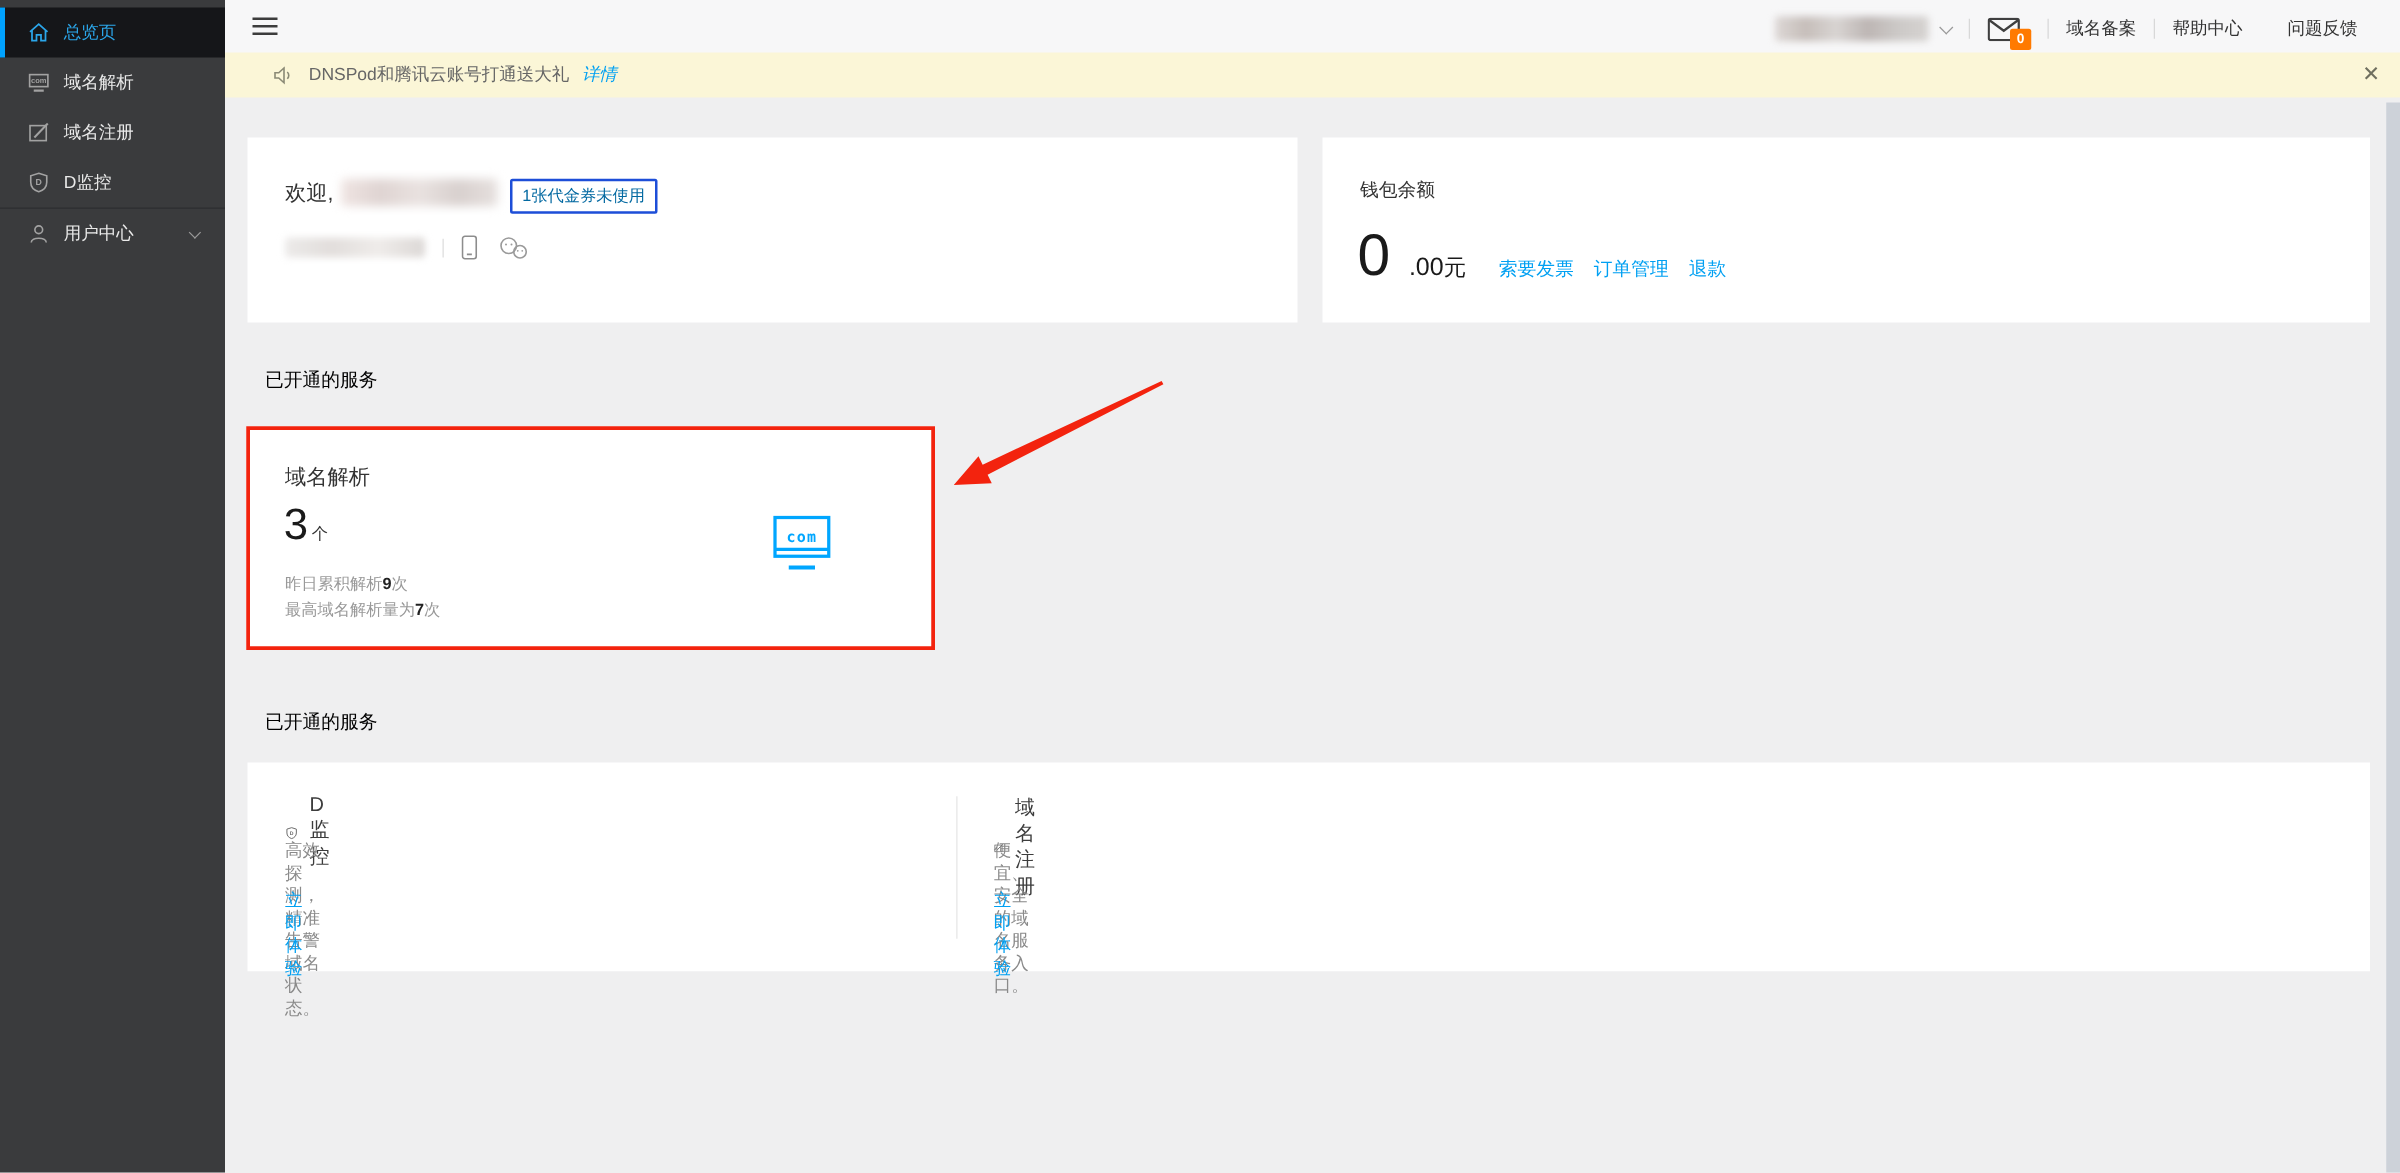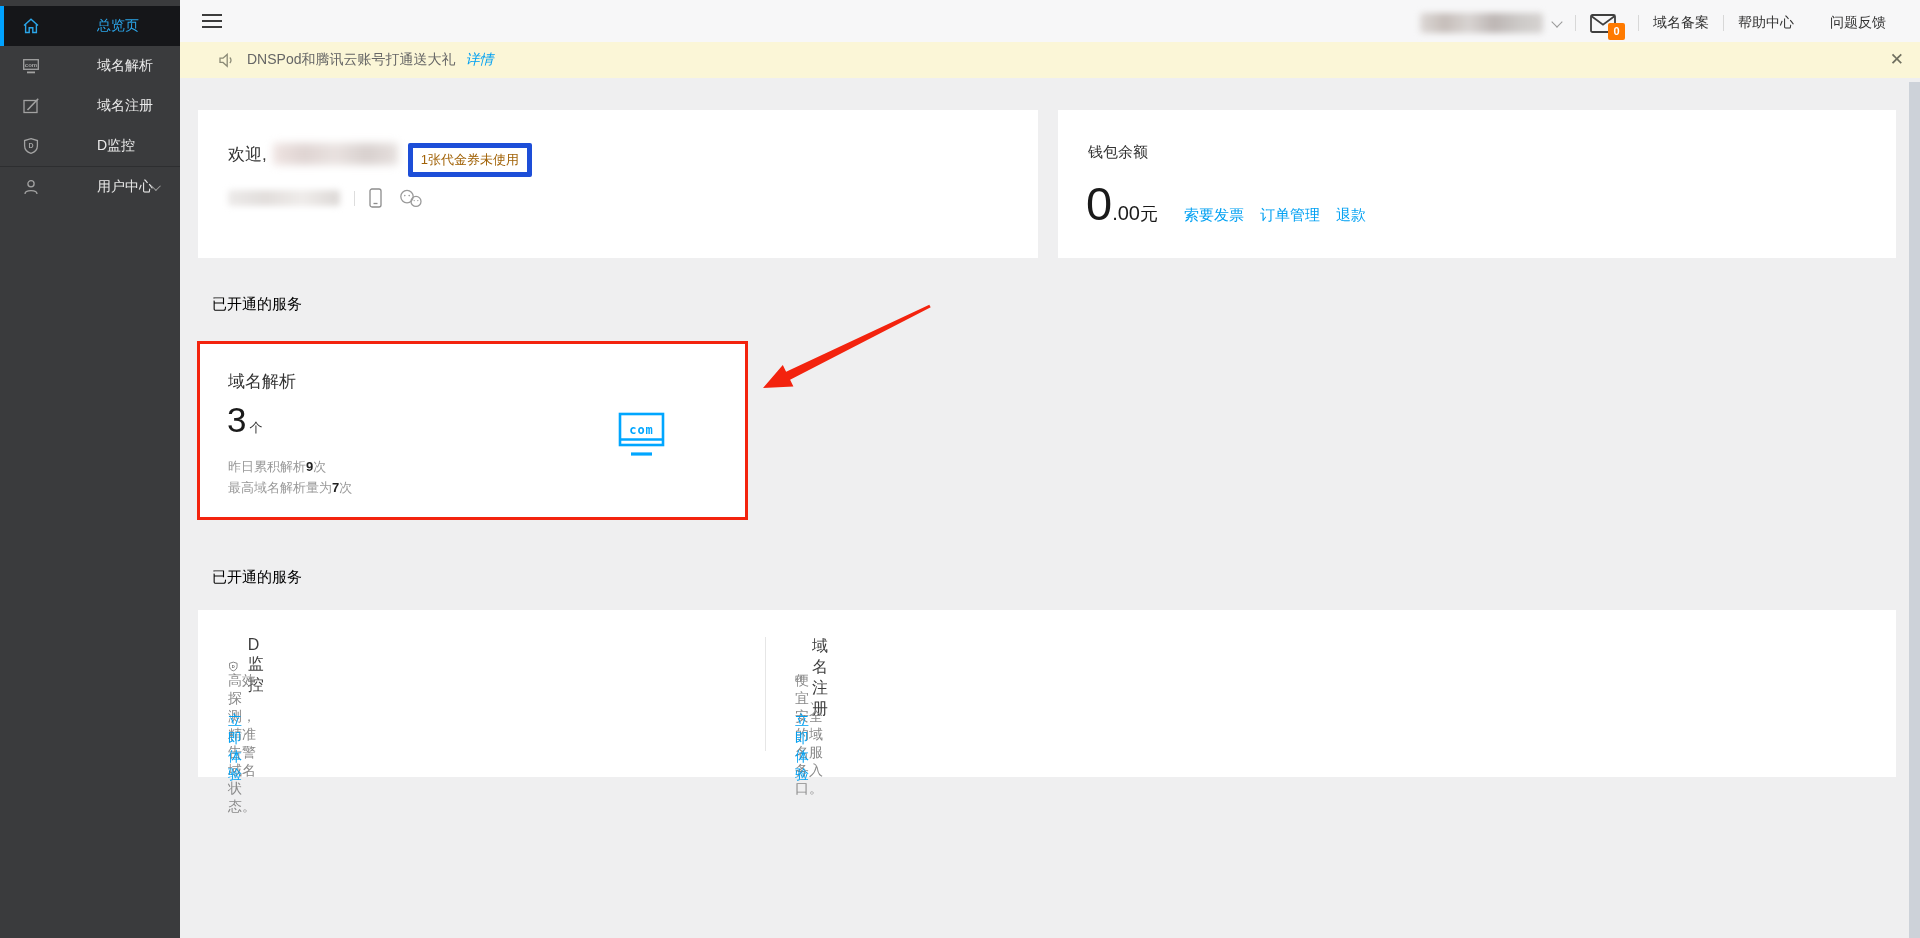--- a/index.html
+++ b/index.html
@@ -4,21 +4,21 @@
 <style>
   * { margin:0; padding:0; box-sizing:border-box; }
   html,body { width:1920px; height:938px; overflow:hidden; background:#efeff0;
               font-family:"Liberation Sans","DejaVu Sans",sans-serif; color:#333; }
 
   
   .sidebar { position:absolute; left:0; top:0; width:180px; height:938px; background:#3a3b3d; z-index:5; }
   .sidebar-header { height:46px; background:#28292b; display:flex; align-items:center; padding-left:22px; }
   .logo { color:#2b9fe0; font-size:24px; font-weight:bold; font-style:italic; letter-spacing:1px; }
   .nav { padding-top:6px; }
-  .nav-item { height:40px; display:flex; align-items:center; padding-left:22px; cursor:pointer; position:relative; color:#eaeaea; font-size:14px;gap:46px; }
+  .nav-item { height:40px; display:flex; align-items:center; padding-left:22px; cursor:pointer; position:relative; color:#eaeaea; font-size:14px; }
   .nav-item .nicon { width:18px; height:18px; margin-right:11px; flex:0 0 18px; }
   .nav-item.active { background:#151619; color:#2ba6ea; }
   .nav-item.active::before { content:""; position:absolute; left:0; top:0; width:4px; height:100%; background:#00a2ff; }
   .nav-divider { height:1px; background:#2d2e30; margin:0; }
   .nav-chevron { position:absolute; right:22px; width:7px; height:7px; border-right:1.5px solid #9a9a9a; border-bottom:1.5px solid #9a9a9a; transform:rotate(45deg) translateY(-2px); }
   svg.icon { display:block; }
 
   
   .topbar { position:absolute; left:180px; right:0; top:0; height:46px; background:#f7f7f8; }
   .hamburger { position:absolute; left:22px; top:14px; width:20px; cursor:pointer; }
@@ -41,31 +41,31 @@
   .banner-close { position:absolute; right:16px; top:8px; font-size:17px; color:#6f6f5f; cursor:pointer; line-height:20px; }
 
   
   .card { position:absolute; background:#fff; }
   .welcome-card { left:198px; top:110px; width:840px; height:148px; }
   .wallet-card  { left:1058px; top:110px; width:838px; height:148px; }
   .w-row1 { position:absolute; left:30px; top:33px; display:flex; align-items:flex-start; }
   .w-greet { font-size:17px; color:#333; }
   .name-blur { width:125px; height:22px; margin:0 10px 0 6px; border-radius:3px; filter:blur(4px);
       background:linear-gradient(90deg,#efe4e2,#dfd4d2,#e9e2e0,#d8d0ce,#e6e0de); }
-  .voucher { font-size:13px; color:#a16207; border:5px solid #1d4ed8; border-radius:2px; padding:3px 8px; cursor:pointer; }
+  .voucher { font-size:13px; color:#0369a1; border:2px solid #1d4ed8; border-radius:2px; padding:3px 8px; cursor:pointer; }
   .w-row2 { position:absolute; left:30px; top:78px; display:flex; align-items:center; }
   .email-blur { width:112px; height:16px; border-radius:3px; filter:blur(3px);
       background:linear-gradient(90deg,#eceae9,#e2dedc,#efecea,#dcd8d6); }
   .w-sep { width:1px; height:15px; background:#ddd; margin:0 14px; }
   .w-row2 .wicon { margin-right:16px; cursor:pointer; }
 
   .wallet-title { position:absolute; left:30px; top:33px; font-size:15px; color:#333; }
   .amount-row { position:absolute; left:28px; top:70px; display:flex; align-items:baseline; }
   .amount-int { font-size:47px; color:#1a1a1a; line-height:1; }
-  .amount-dec { font-size:20px; color:#1a1a1a; }
+  .amount-dec { font-size:20px; color:#1a1a1a;margin-left:15px; }
   .amount-cur { font-size:18px; color:#1a1a1a; }
   .wallet-links { display:flex; margin-left:26px; }
   .wallet-links span { font-size:15px; color:#00a0f2; margin-right:16px; cursor:pointer; }
 
   .section-label { position:absolute; left:212px; font-size:15px; color:#000000; }
   .sec1 { top:295px; } .sec2 { top:568px; }
 
   .dns-card { left:197px; top:341px; width:551px; height:179px; border:3px solid #f3230e; cursor:pointer; }
   .dns-title { position:absolute; left:28px; top:26px; font-size:17px; color:#333; }
   .dns-count { position:absolute; left:27px; top:56px; display:flex; align-items:baseline; }

